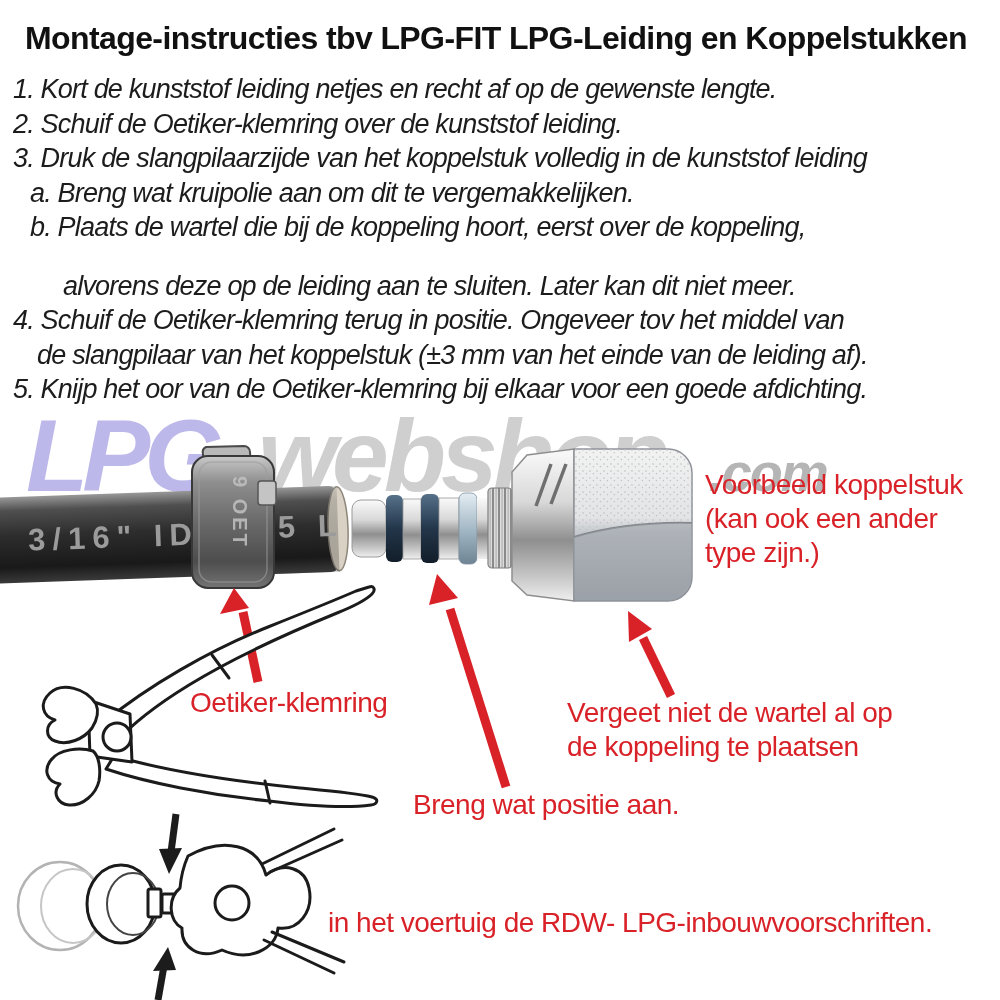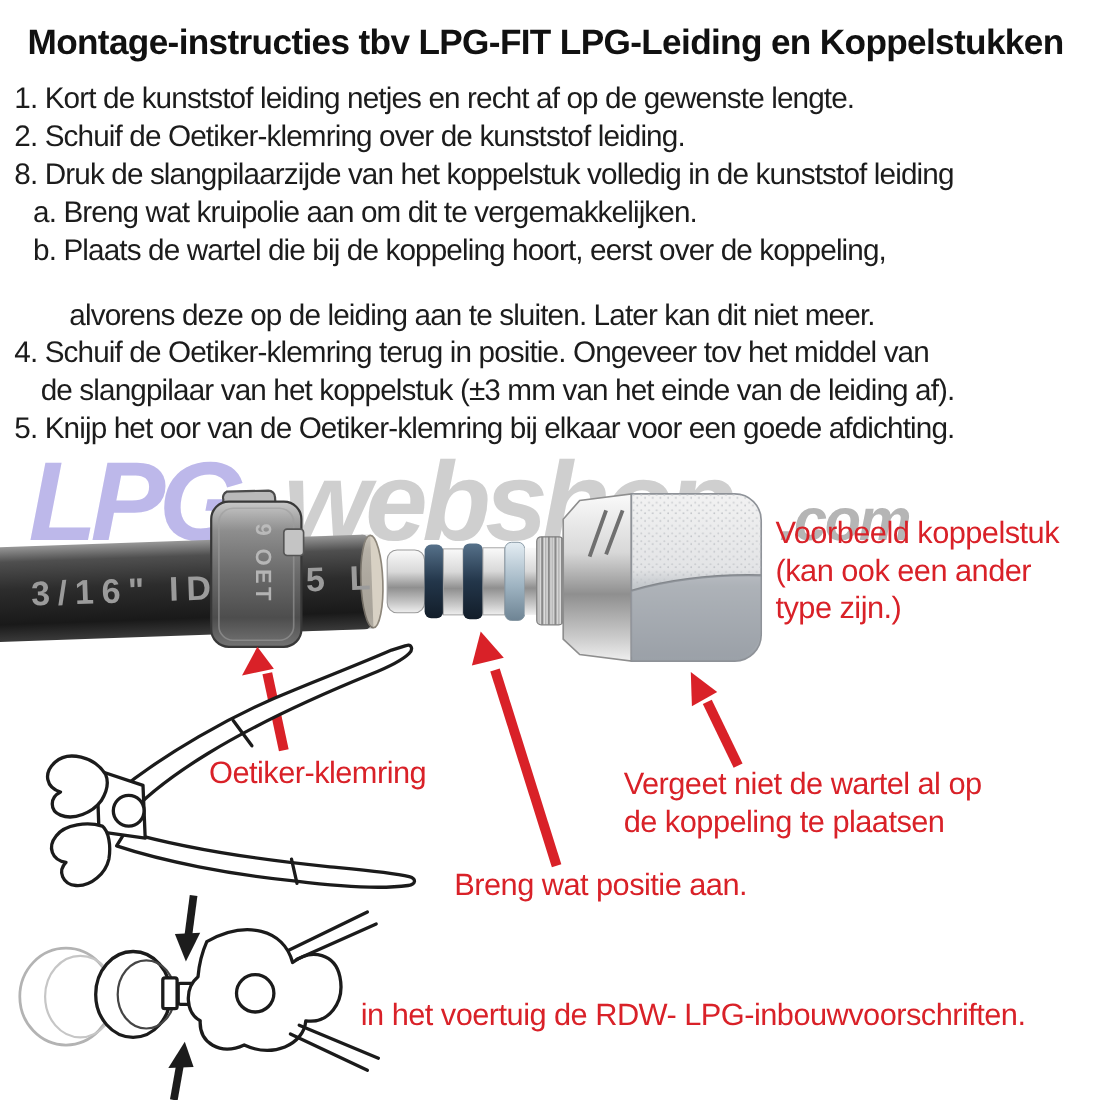--- a/index.html
+++ b/index.html
@@ -12,21 +12,21 @@
   .page{position:absolute;inset:0;}
   .title{
     position:absolute;left:25px;top:20px;width:960px;
     font-size:32px;font-weight:bold;letter-spacing:-0.6px;color:#111;
     white-space:nowrap;z-index:3;
   }
   .instructions{
     position:absolute;left:13px;top:72px;width:980px;z-index:3;
     font-size:27px;letter-spacing:-0.8px;color:#1c1c1c;
   }
-  .instructions .line{line-height:34.5px;white-space:nowrap;}
+  .instructions .line{line-height:34.5px;white-space:nowrap;font-style:italic;}
   .ind0{padding-left:0;}
   .ind1{padding-left:17px;}
   .ind15{padding-left:24px;}
   .ind2{padding-left:50px;margin-top:24px;}
 
   .watermark{
     position:absolute;left:26px;top:398px;z-index:1;
     display:flex;align-items:baseline;font-style:italic;font-weight:bold;
     opacity:0.88;white-space:nowrap;user-select:none;gap:40px;
   }
@@ -52,21 +52,21 @@
 </head>
 <body>
 
 <div class="page">
 
   <div class="title">Montage-instructies tbv LPG-FIT LPG-Leiding en Koppelstukken</div>
 
   <div class="instructions">
     <div class="line ind0">1. Kort de kunststof leiding netjes en recht af op de gewenste lengte.</div>
     <div class="line ind0">2. Schuif de Oetiker-klemring over de kunststof leiding.</div>
-    <div class="line ind0">8. Druk de slangpilaarzijde van het koppelstuk volledig in de kunststof leiding</div>
+    <div class="line ind0">3. Druk de slangpilaarzijde van het koppelstuk volledig in de kunststof leiding</div>
     <div class="line ind1">a. Breng wat kruipolie aan om dit te vergemakkelijken.</div>
     <div class="line ind1">b. Plaats de wartel die bij de koppeling hoort, eerst over de koppeling,</div>
     <div class="line ind2">alvorens deze op de leiding aan te sluiten. Later kan dit niet meer.</div>
     <div class="line ind0">4. Schuif de Oetiker-klemring terug in positie. Ongeveer tov het middel van</div>
     <div class="line ind15">de slangpilaar van het koppelstuk (±3 mm van het einde van de leiding af).</div>
     <div class="line ind0">5. Knijp het oor van de Oetiker-klemring bij elkaar voor een goede afdichting.</div>
   </div>
 
   <div class="watermark">
     <span class="wm-lpg">LPG</span>

